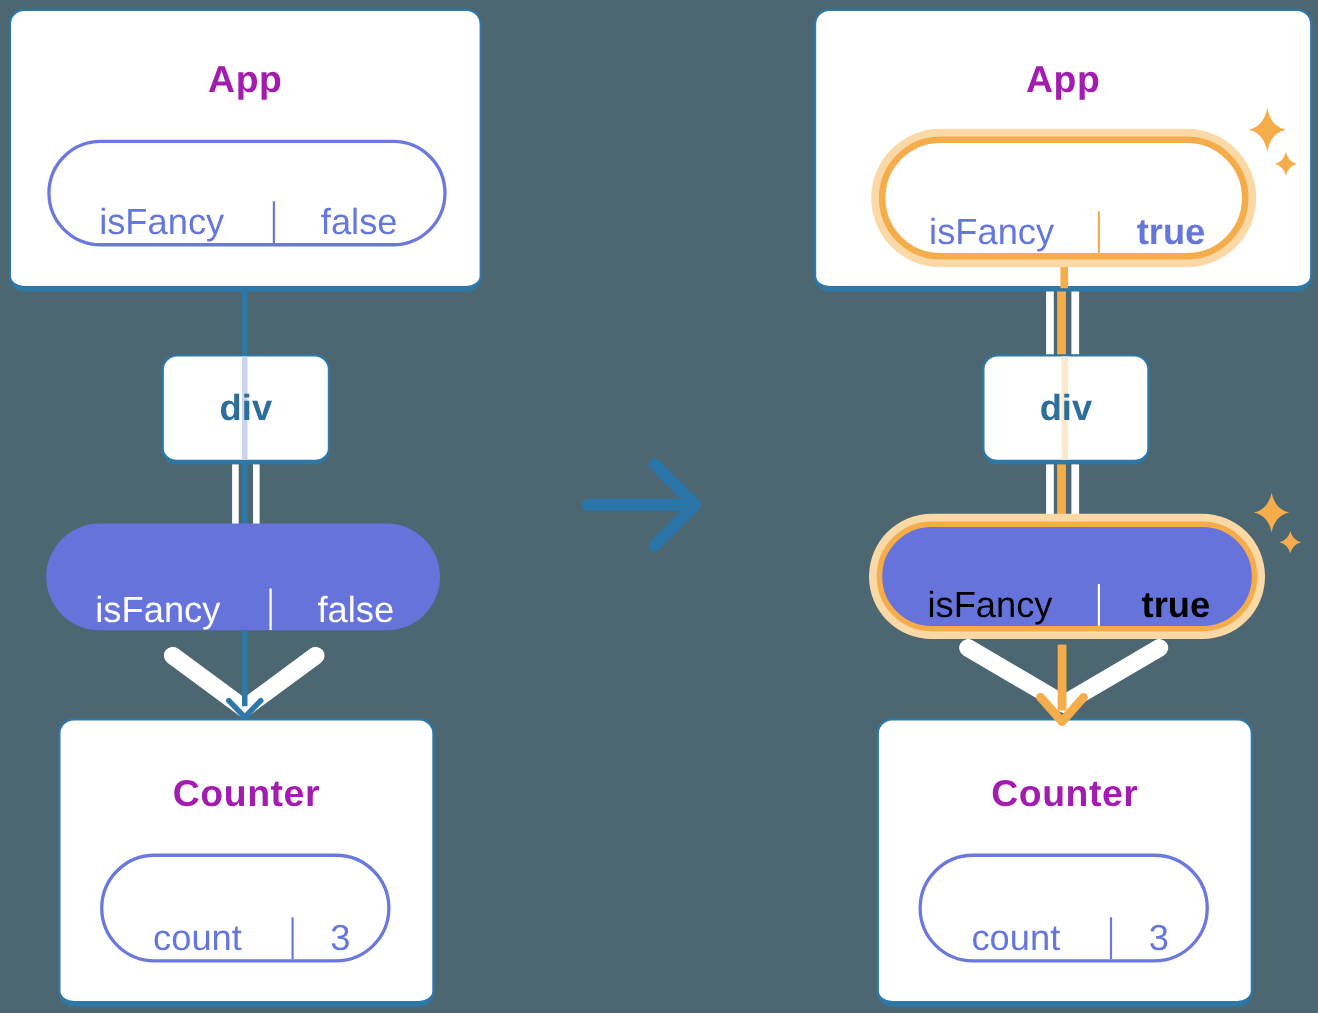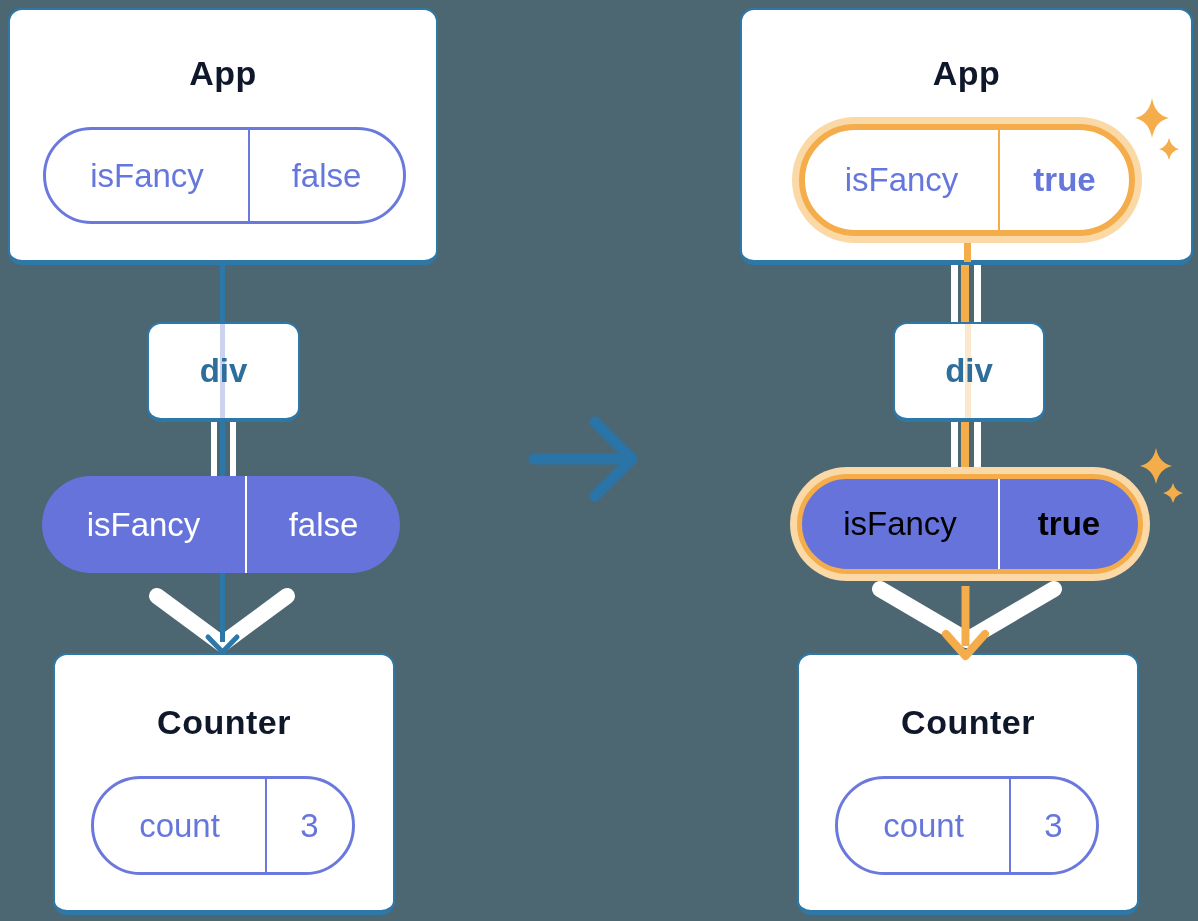--- a/index.html
+++ b/index.html
@@ -1,24 +1,24 @@
 <!DOCTYPE html>
 <html><head>
 <meta charset="utf-8">
 <style>
   html,body{margin:0;padding:0;background:#4C6771;}
   *{box-sizing:border-box;font-family:"Liberation Sans",sans-serif;}
   #canvas{position:relative;width:1198px;height:921px;background:#4C6771;overflow:hidden;}
 
   
   .card{position:absolute;background:#fff;border:2px solid #2E78A8;border-bottom-width:5px;border-radius:14px;}
-  .card-title{position:absolute;left:0;right:0;text-align:center;font-size:34px;font-weight:700;color:#0f172a;letter-spacing:.5px;}
+  .card-title{position:absolute;left:0;right:0;text-align:center;font-size:34px;font-weight:700;color:#a21caf;letter-spacing:.5px;}
 
   
-  .pill{position:absolute;display:flex;border-radius:60px;overflow:hidden;}
+  .pill{position:absolute;display:flex;border-radius:60px;overflow:hidden;align-items:flex-end;}
   .pill-outline{border:3px solid #6B79DC;background:#fff;}
   .pill-solid{background:#6673DB;}
   .pill-cell{display:flex;align-items:center;justify-content:center;font-size:33px;}
   .pill-outline .pill-cell{color:#6577DC;}
   .pill-solid .pill-cell{color:#fff;}
   .cell-div-purple{border-right:2px solid #6B79DC;}
   .cell-div-white{border-right:2px solid #fff;}
   .cell-div-orange{border-right:2px solid #F5AD4B;}
   .pill-highlight{border:6px solid #F5AD4B;background:#fff;box-shadow:0 0 0 7px #FAD9A6;}
   .pill-highlight-solid{border:5px solid #F5AD4B;background:#6673DB;box-shadow:0 0 0 7px #FAD9A6;}

